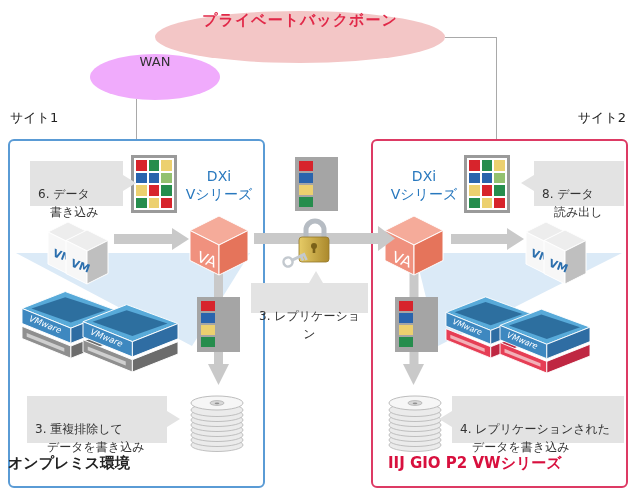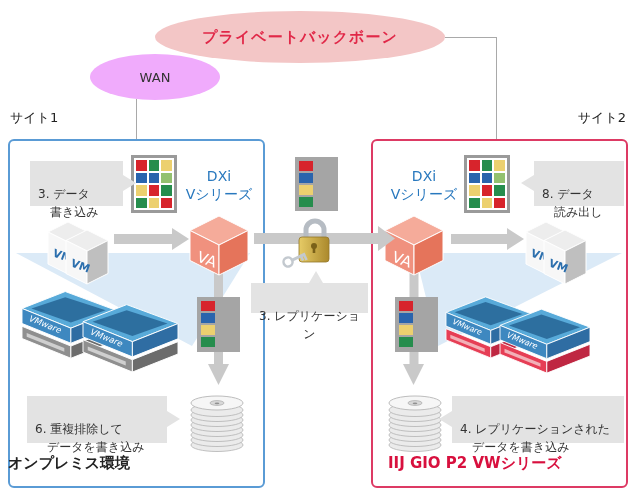--- a/index.html
+++ b/index.html
@@ -1,21 +1,21 @@
 <!DOCTYPE html>
 <html><head>
 <meta charset="utf-8">
 <style>
   html,body{margin:0;padding:0;background:#fff;}
   .canvas{position:relative;width:634px;height:496px;background:#fff;overflow:hidden;
           font-family:"DejaVu Sans","Liberation Sans",sans-serif;}
   
   .line{position:absolute;background:#a9a9a9;z-index:0;}
   
-  .ellipse{position:absolute;border-radius:50%;display:flex;align-items:center;justify-content:center;z-index:1;}
+  .ellipse{position:absolute;border-radius:50%;display:flex;align-items:flex-start;justify-content:center;z-index:1;}
   .backbone{left:155px;top:11px;width:290px;height:52px;background:#f3c6c6;}
   .backbone span{color:#e12848;font-weight:bold;font-size:15px;letter-spacing:1px;}
   .wan{left:90px;top:54px;width:130px;height:46px;background:#f0abfc;}
   .wan span{color:#333;font-size:13px;}
   
   .sitebox{position:absolute;top:139px;width:257px;height:349px;border-radius:6px;background:#fff;
            box-sizing:border-box;z-index:1;}
   .site1box{left:8px;border:2px solid #5a9bd5;}
   .site2box{left:371px;border:2px solid #dd3a64;}
   .sitelabel{position:absolute;top:109px;font-size:13px;color:#222;z-index:3;}
@@ -235,26 +235,26 @@
     <span style="background: rgb(236, 208, 111);"></span>
       <span style="background: rgb(38, 141, 77);"></span>
   </div>
 
   <div class="dxi" style="left:181px;top:167px;">DXi
 Vシリーズ</div>
   <div class="dxi" style="left:386px;top:167px;">DXi
 Vシリーズ</div>
 
   <div class="bubble" style="left:30px;top:161px;width:93px;height:45px;">
-    <span>3. データ
+    <span>6. データ
 　書き込み</span>
     <span class="tail tail-right" style="top:14px;"></span>
   </div>
   <div class="bubble" style="left:27px;top:396px;width:140px;height:47px;">
-    <span>6. 重複排除して
+    <span>3. 重複排除して
 　データを書き込み</span>
     <span class="tail tail-right" style="top:15px;"></span>
   </div>
   <div class="bubble" style="left:251px;top:283px;width:117px;height:30px;text-align:center;">
     <span>3. レプリケーション</span>
     <span class="tail tail-up" style="left:58px;"></span>
   </div>
   <div class="bubble" style="left:534px;top:161px;width:90px;height:45px;">
     <span>8. データ
 　読み出し</span>

